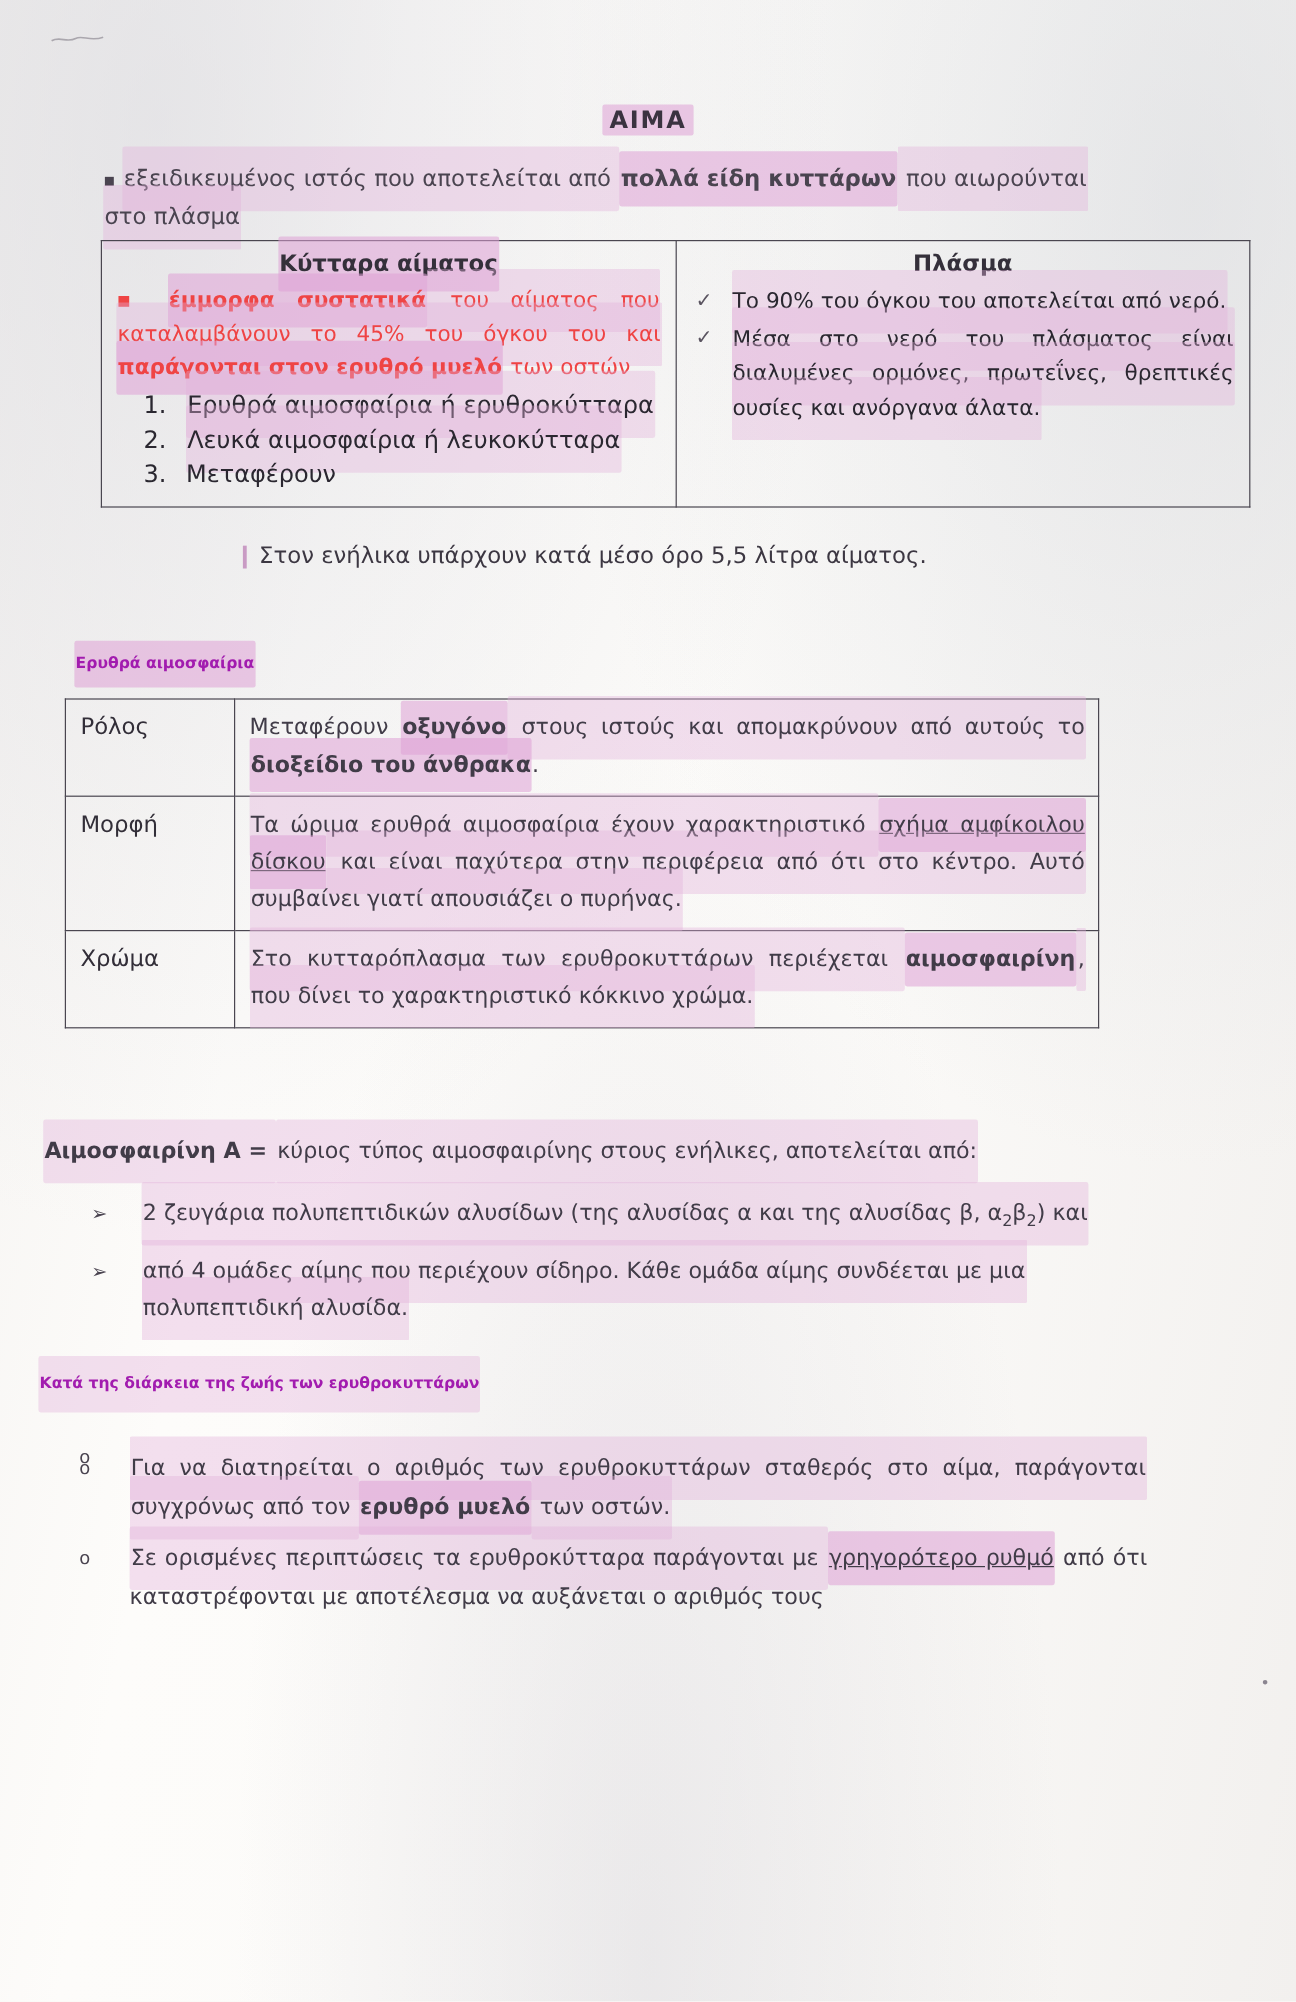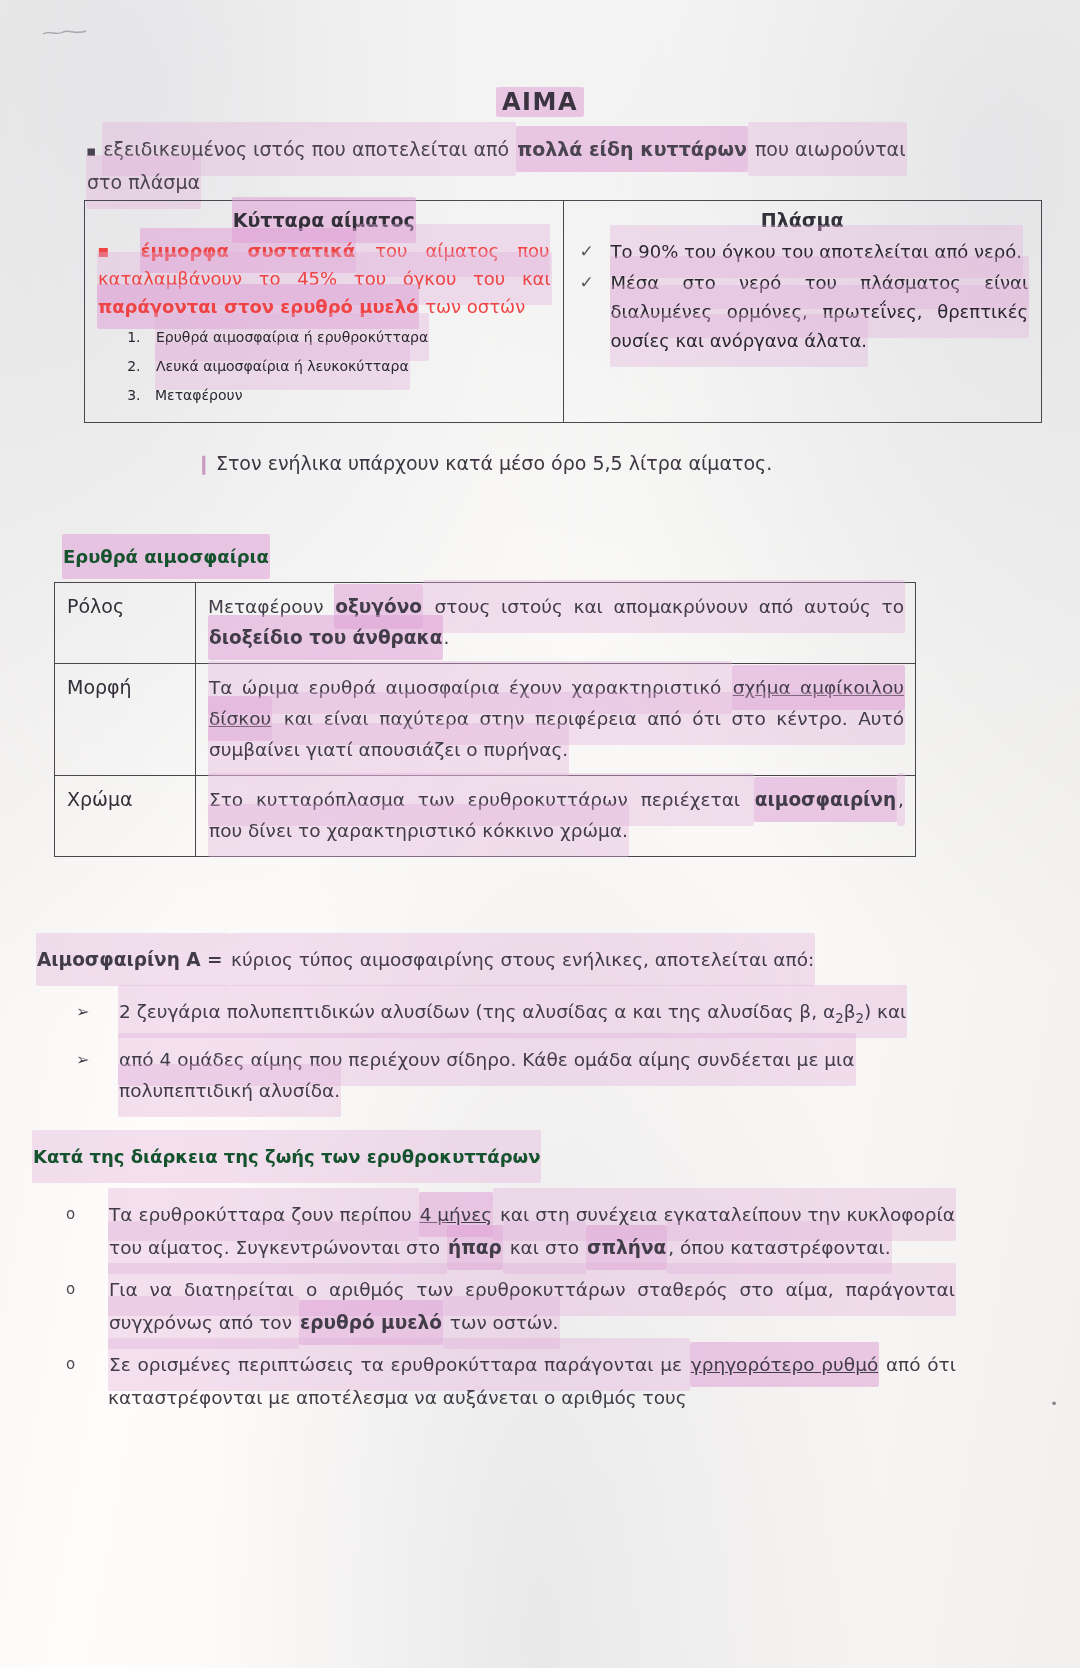--- a/index.html
+++ b/index.html
@@ -53,21 +53,21 @@
     -webkit-box-decoration-break: clone;
   }
   b, .b { font-weight: 700; }
   .u { text-decoration: underline; }
 
   .title {
     position: absolute;
     left: 0; right: 0;
     top: 88px;
     text-align: center;
-    font-size: 24px;
+    font-size: 20px;
     font-weight: 700;
     letter-spacing: 1.5px;
     color: #3a3340;
   }
   .title .hl { padding: 1px 6px; }
 
   .intro {
     position: absolute;
     left: 86px;
     top: 134px;
@@ -104,21 +104,21 @@
   .cellbody {
     font-size: 18px;
     line-height: 28px;
     color: #ef4444;
   }
   ol.numlist {
     margin: 2px 0 0 0;
     padding-left: 48px;
   }
   ol.numlist li {
-    font-size: 14px;
+    font-size: 20px;
     line-height: 29px;
     padding-left: 10px;
   }
   .just { text-align: justify; text-align-last: left; }
   ul.checks {
     list-style: none;
     margin: 0;
     padding: 0;
   }
   ul.checks li {
@@ -145,23 +145,23 @@
     color: #3c3742;
     width: 700px;
   }
   .avg-line .tick {
     color: #c99bc4;
     margin-right: 4px;
   }
 
   .sect-h {
     position: absolute;
-    font-size: 18px;
+    font-size: 13px;
     font-weight: 700;
-    color: #14532d;
+    color: #a21caf;
   }
   #sec-red { left: 62px; top: 546px; }
 
   
   .tbl1 {
     position: absolute;
     left: 54px;
     top: 582px;
     width: 862px;
     border: 1.5px solid #4a4650;
@@ -353,21 +353,20 @@
     </li>
   </ul>
 
   <div class="sect-h" id="sec-life">
     <span class="hl-light">Κατά της διάρκεια της ζωής των ερυθροκυττάρων</span>
   </div>
 
   <ul class="circles">
     <li>
       <span class="circ">o</span>
-      <span><span class="hl-light">Τα ερυθροκύτταρα ζουν περίπου </span><span class="u hl">4 μήνες</span><span class="hl-light"> και στη συνέχεια εγκαταλείπουν την κυκλοφορία του αίματος. Συγκεντρώνονται στο </span><b class="hl">ήπαρ</b><span class="hl-light"> και στο </span><b class="hl">σπλήνα</b><span class="hl-light">, όπου καταστρέφονται.</span></span>
     </li>
     <li>
       <span class="circ">o</span>
       <span><span class="hl-light">Για να διατηρείται ο αριθμός των ερυθροκυττάρων σταθερός στο αίμα, παράγονται συγχρόνως από τον </span><b class="hl">ερυθρό μυελό</b><span class="hl-light"> των οστών.</span></span>
     </li>
     <li>
       <span class="circ">o</span>
       <span><span class="hl-light">Σε ορισμένες περιπτώσεις τα ερυθροκύτταρα παράγονται με </span><span class="u hl">γρηγορότερο ρυθμό</span><span> από ότι καταστρέφονται με αποτέλεσμα να αυξάνεται ο αριθμός τους</span></span>
     </li>
   </ul>

